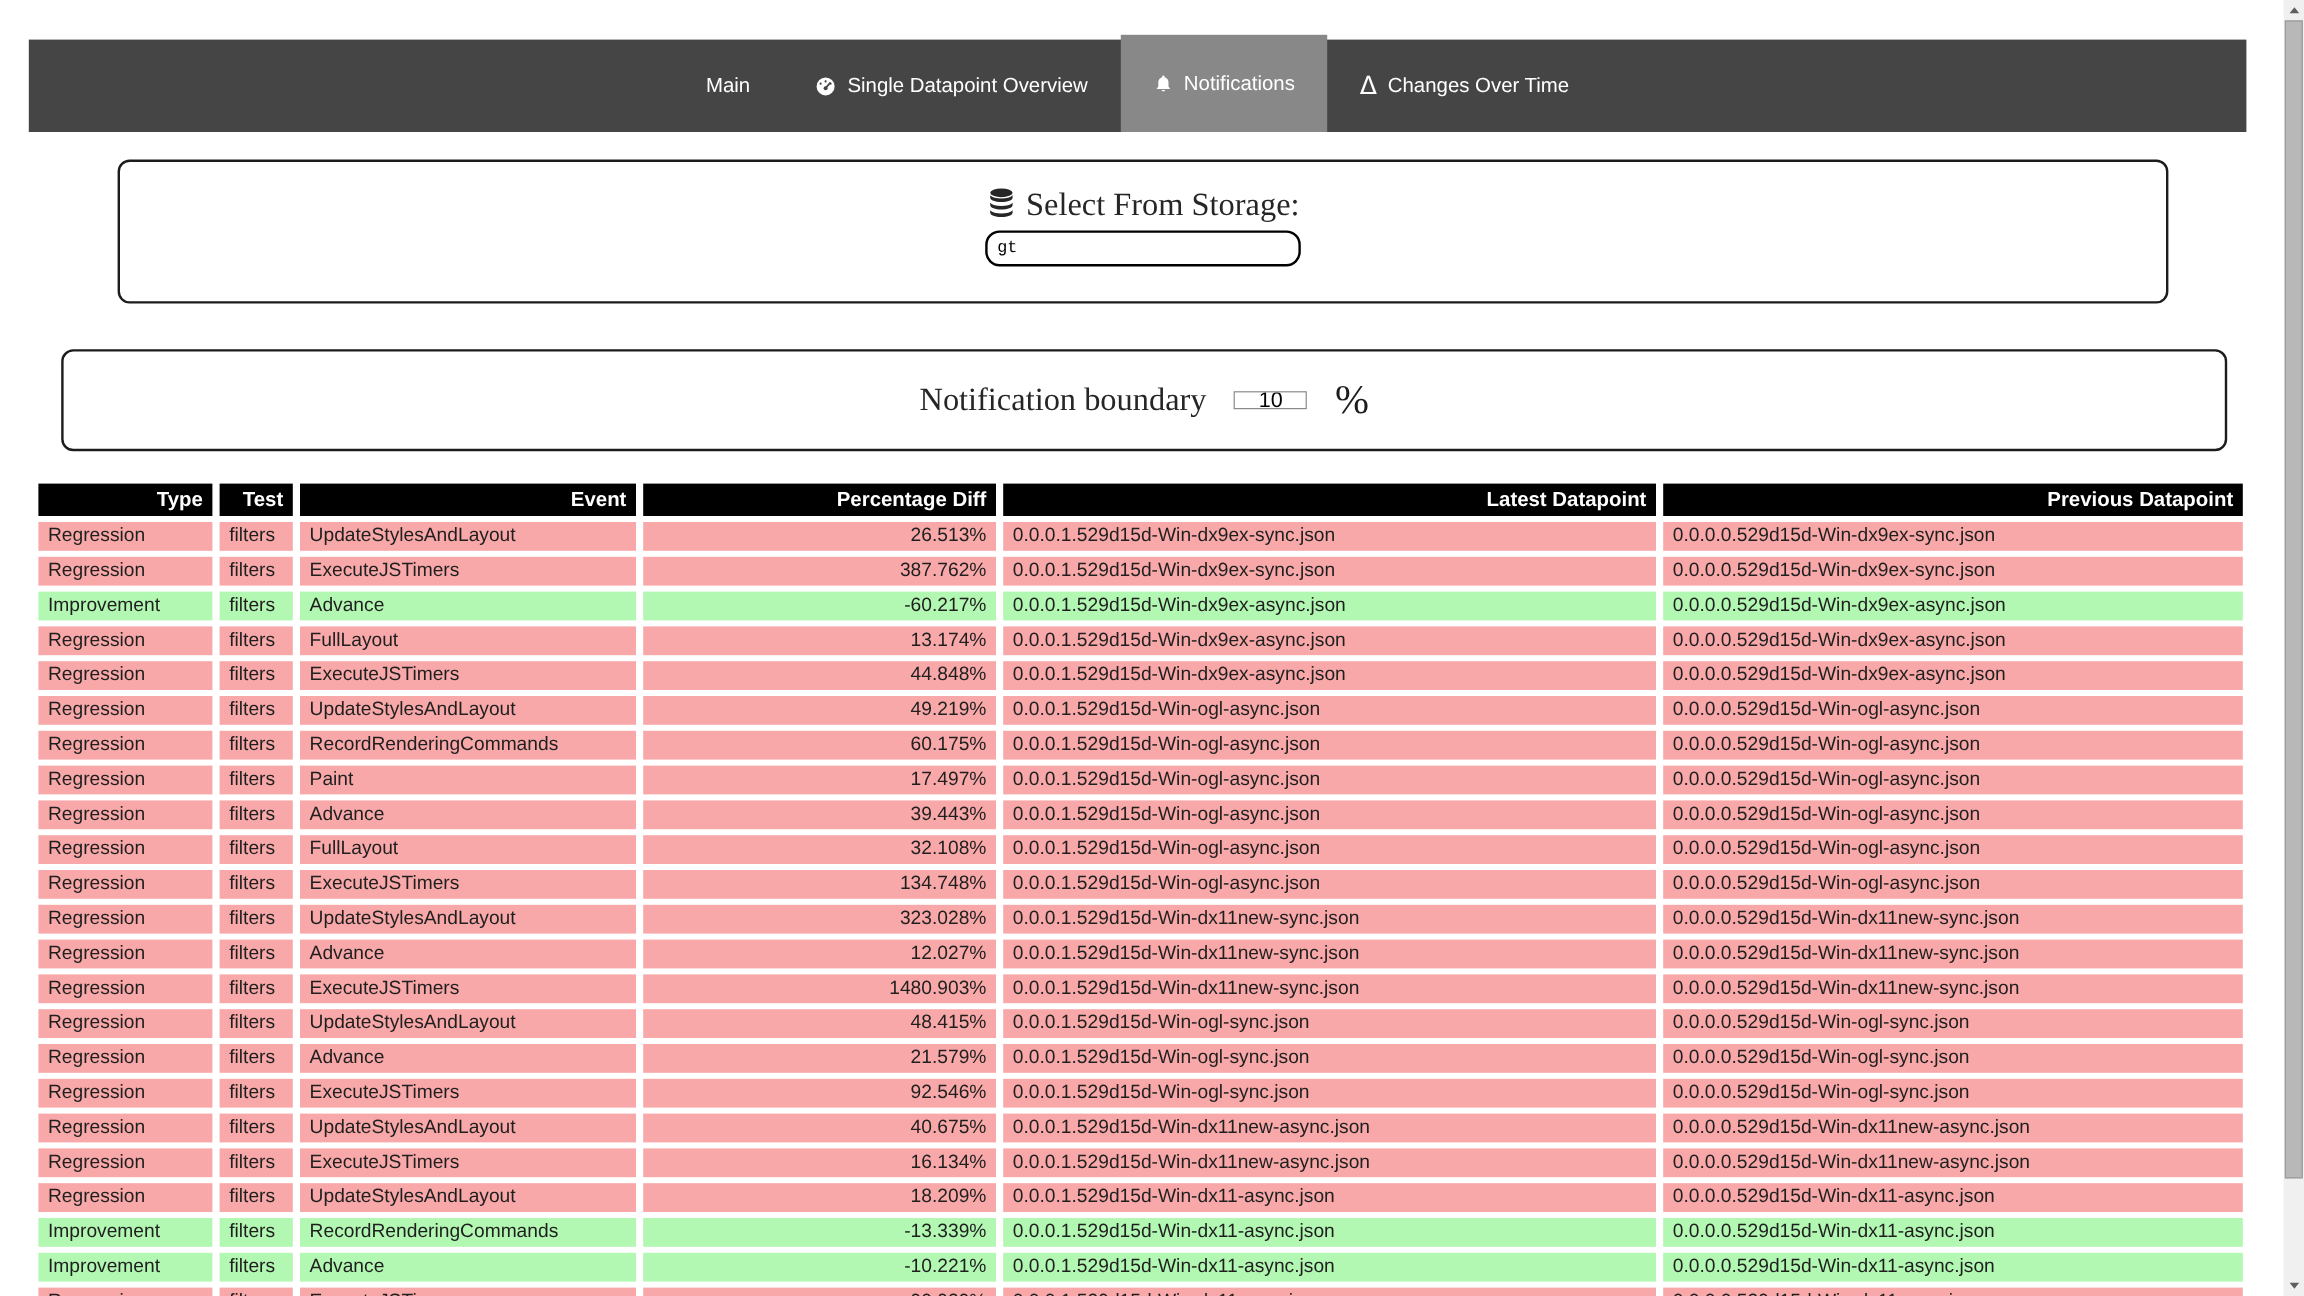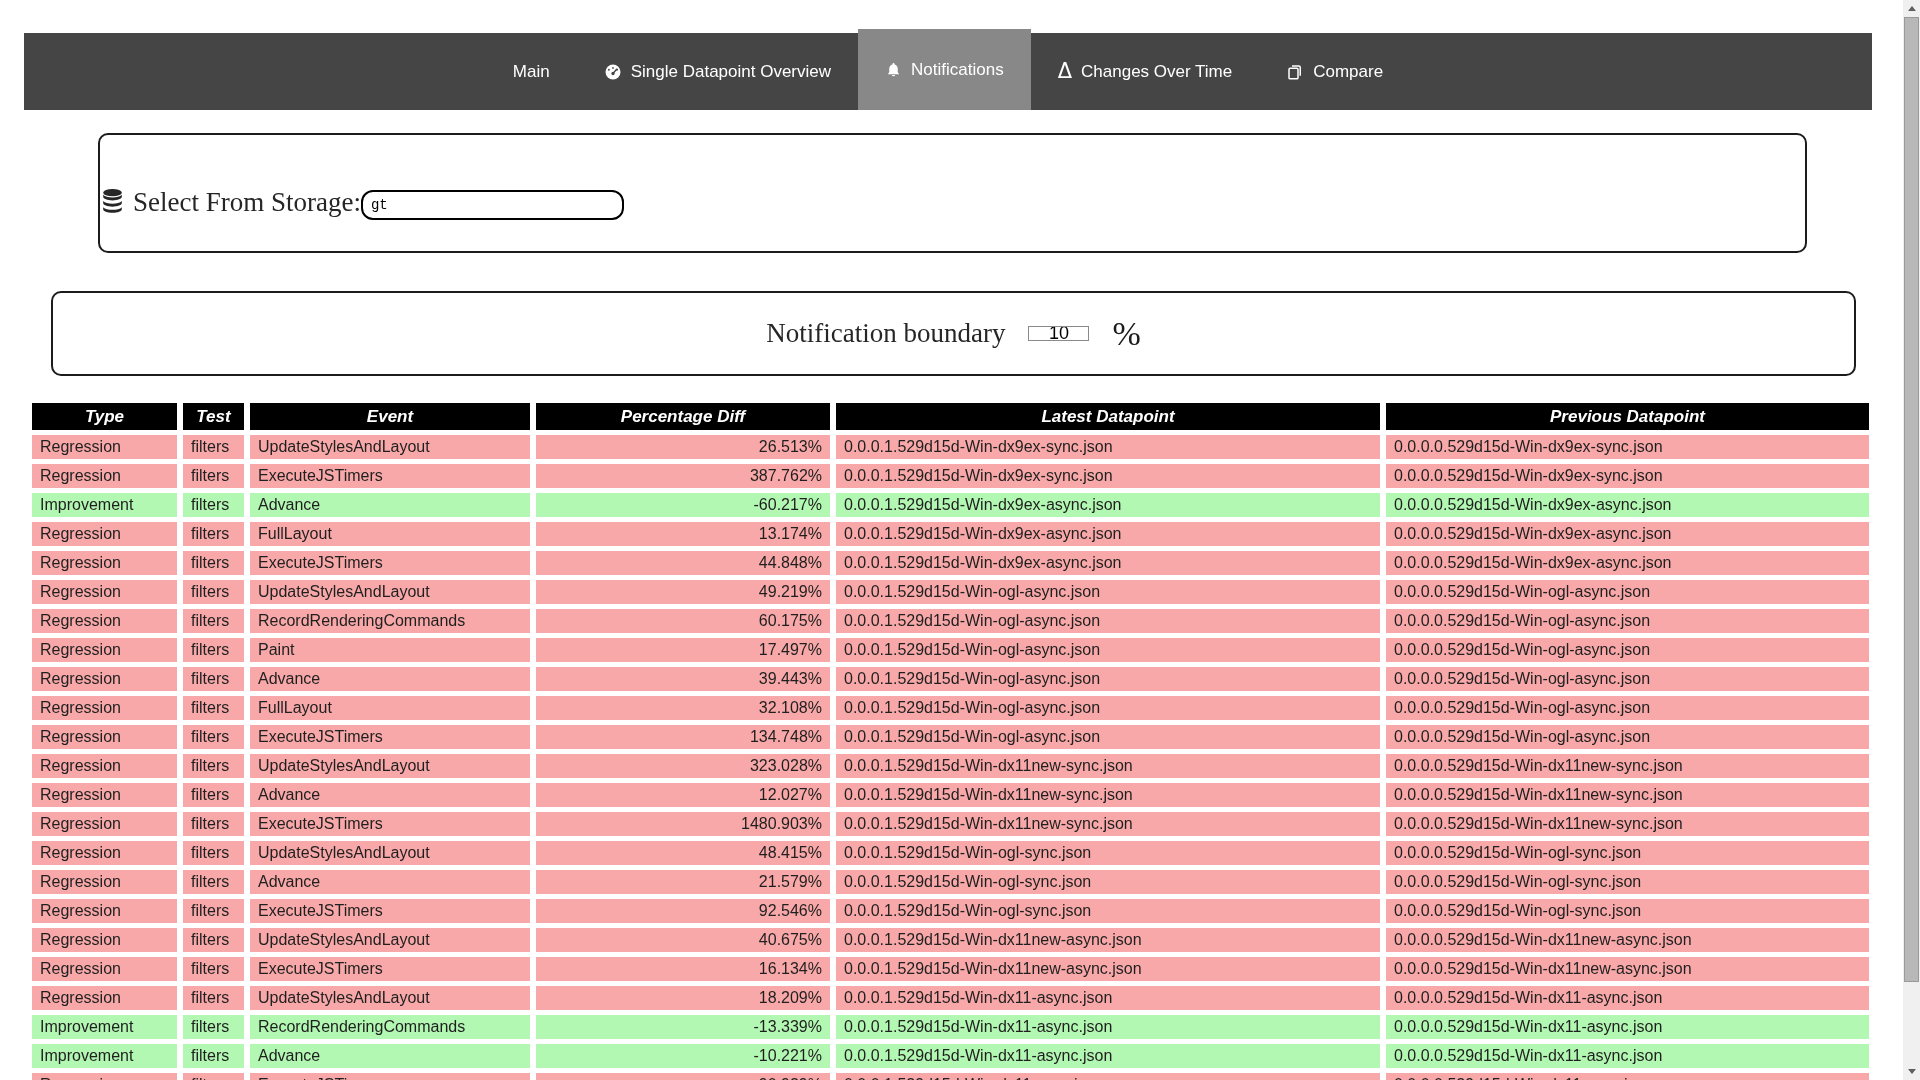--- a/index.html
+++ b/index.html
@@ -19,21 +19,21 @@
   }
   .nav-item.active{background:var(--nav-active-bg,#888888);height:81px;}
   .nav-icon{display:flex;align-items:center;}
   .delta-glyph{font-size:21px;line-height:1;font-family:"DejaVu Sans",sans-serif;}
   
   .panel{
     position:absolute;box-sizing:border-box;border:2px solid #1c1c1c;border-radius:10px;
     background:#ffffff;
   }
   .storage-panel{left:98px;top:133px;width:1709px;height:120px;
-    display:flex;flex-direction:row;align-items:center;justify-content:flex-start;padding-top:18px;}
+    display:flex;flex-direction:column;align-items:center;justify-content:flex-start;padding-top:18px;}
   .panel-title{
     font-family:"Liberation Serif",serif;font-size:27px;color:#262626;
     display:flex;align-items:center;gap:8px;line-height:34px;
   }
   .storage-input{
     margin-top:5px;width:263px;height:30px;box-sizing:border-box;
     border:2px solid #000000;font-family:Liberation Mono, monospace;font-size:14px;
     padding:0 8px;outline:none;border-radius:12px;
   }
   .boundary-panel{left:51px;top:291px;width:1805px;height:85px;
@@ -45,22 +45,22 @@
   }
   .percent-sign{font-family:"Liberation Serif",serif;font-size:34px;color:#1c1c1c;}
   
   table.results{
     position:absolute;left:26px;top:398px;
     border-collapse:separate;border-spacing:6px 5px;table-layout:fixed;
     width:1849px;
   }
   table.results th{
     background:var(--table-header-bg,#000000);color:var(--table-header-text,#ffffff);
-    font-size:17px;font-weight:bold;text-align:center;padding:2px 8px;height:23px;
-    overflow:hidden;white-space:nowrap;font-style:italic;
+    font-size:17px;font-weight:bold;text-align:right;padding:2px 8px;height:23px;
+    overflow:hidden;white-space:nowrap;
   }
   table.results td{
     font-size:16px;padding:1px 8px;height:22px;line-height:22px;
     overflow:hidden;white-space:nowrap;color:#1f1f1f;
   }
   th.num,td.num{text-align:right;}
   tr.regression td{background:var(--regression-bg,#f8a8a8);}
   tr.improvement td{background:var(--improvement-bg,#b2f7b2);}
   
   .scrollbar{position:absolute;right:0;top:0;width:17px;height:1080px;background:#f0f0f0;}
@@ -95,29 +95,20 @@
     <span class="nav-icon">
       <svg width="17" height="18" viewBox="0 0 24 24">
           <path fill="#ffffff" d="M12 2c-.8 0-1.5.7-1.5 1.5v.6C7.9 4.8 6 7.2 6 10v5l-2 3h16l-2-3v-5c0-2.8-1.9-5.2-4.5-5.9v-.6C13.5 2.7 12.8 2 12 2zm-2.3 17a2.4 2.4 0 0 0 4.6 0h-4.6z"></path>
         </svg>
     </span>
     <span>Notifications</span>
   </div>
   <div class="nav-item">
     <span class="nav-icon delta-glyph">Δ</span>
     <span>Changes Over Time</span>
-  </div>
-  <div class="nav-item">
-    <span class="nav-icon">
-      <svg width="18" height="18" viewBox="0 0 24 24">
-        <path d="M8 4h9a2 2 0 0 1 2 2v11" fill="none" stroke="#ffffff" stroke-width="2"></path>
-        <rect x="4" y="7" width="12" height="14" rx="1.5" fill="#454545" stroke="#ffffff" stroke-width="2"></rect>
-      </svg>
-    </span>
-    <span>Compare</span>
   </div>
 </div>
 
 <div class="panel storage-panel">
   <div class="panel-title">
     <span style="display:flex;">
       <svg width="25" height="29" viewBox="0 0 24 28">
         <ellipse cx="12" cy="4.5" rx="9" ry="3.5" fill="#262626"></ellipse>
         <path d="M3 8.5c0 1.9 4 3.5 9 3.5s9-1.6 9-3.5v-2c-1.6 1.7-5 2.6-9 2.6S4.6 8.2 3 6.5z" fill="#262626"></path>
         <path d="M3 14.5c0 1.9 4 3.5 9 3.5s9-1.6 9-3.5v-2c-1.6 1.7-5 2.6-9 2.6s-7.4-.9-9-2.6z" fill="#262626"></path>

